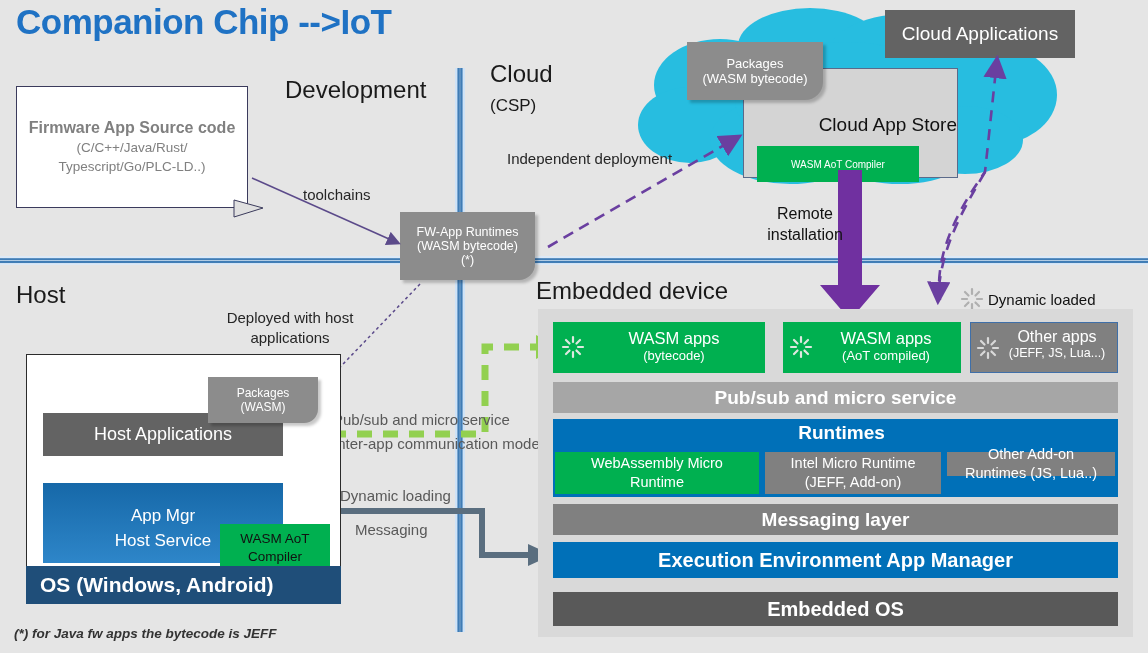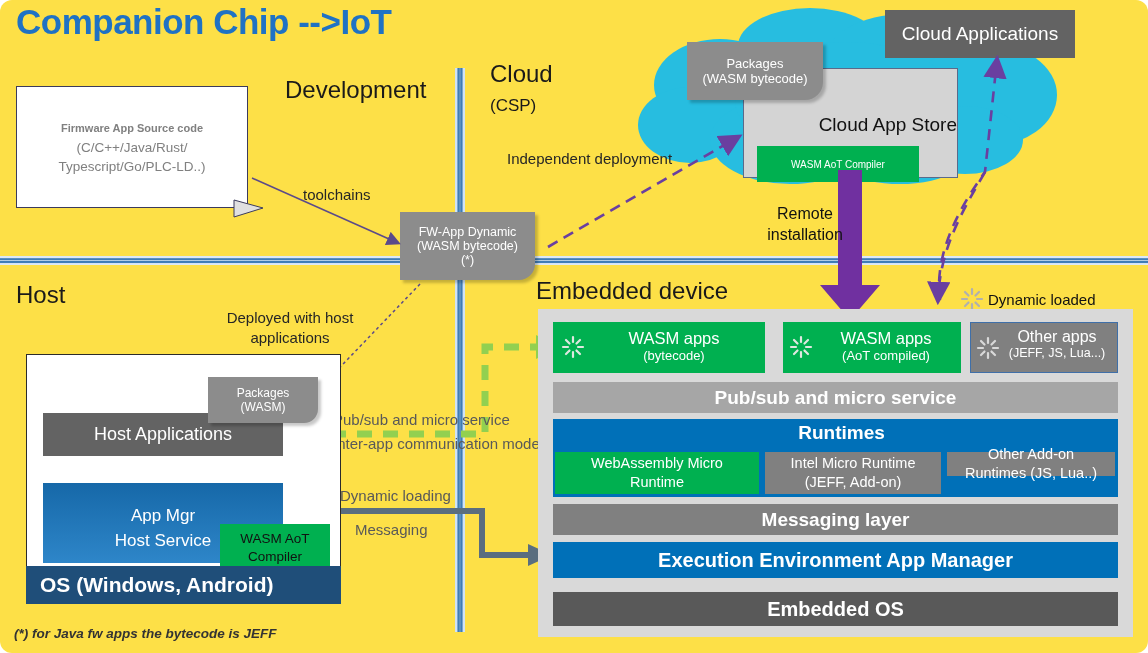--- a/index.html
+++ b/index.html
@@ -1,35 +1,35 @@
 <!DOCTYPE html>
 <html><head>
 <meta charset="utf-8">
 <style>
   html,body{margin:0;padding:0;background:#ffffff;}
   body{font-family:"Liberation Sans",sans-serif;}
-  #stage{position:relative;width:1148px;height:653px;overflow:hidden;background:#fde047;border-radius:12px;}
+  #stage{position:relative;width:1148px;height:653px;overflow:hidden;background:#e5e5e5;}
   .abs{position:absolute;box-sizing:border-box;}
   .ctr{display:flex;align-items:center;justify-content:center;text-align:center;}
   .col{flex-direction:column;}
 
   
   #title{left:16px;top:2px;font-size:35px;font-weight:bold;color:#1F72C4;letter-spacing:-0.5px;white-space:nowrap;}
 
   
   .sec-h{font-size:24px;color:#1a1a1a;white-space:nowrap;}
   .sec-s{font-size:17px;color:#1a1a1a;white-space:nowrap;}
 
   
   .vline{background:linear-gradient(to right,#cfe3f7 0%,#cfe3f7 18%,#3f7cb5 30%,#3f7cb5 44%,#eaf3fb 50%,#3f7cb5 56%,#3f7cb5 70%,#cfe3f7 82%,#cfe3f7 100%);}
   .hline{background:linear-gradient(to bottom,#dce9f7 0%,#dce9f7 18%,#3f7cb5 30%,#3f7cb5 46%,#eaf3fb 52%,#3f7cb5 58%,#3f7cb5 72%,#dce9f7 84%,#dce9f7 100%);}
 
   
   #srcbox{left:16px;top:86px;width:232px;height:122px;border:1px solid #3b3b5c;background:#fff;}
-  #srcbox .t1{font-size:11px;font-weight:bold;color:#808080;line-height:20px;}
+  #srcbox .t1{font-size:16px;font-weight:bold;color:#808080;line-height:20px;}
   #srcbox .t2{font-size:13.5px;color:#808080;line-height:19px;}
 
   
   .note{background:#8c8c8c;color:#fff;}
   .note.sh{box-shadow:3px 3px 3px rgba(0,0,0,.22);}
 
   .darkbox{background:#636363;color:#fff;}
   .appstore{background:#d4d4d4;border:1px solid #5b6a8a;color:#111;}
   .green{background:#00B050;color:#fff;}
   .greenk{background:#00B050;color:#111;}
@@ -96,21 +96,21 @@
     <div class="nosel" style="position:absolute;left:0;top:45px;width:100%;text-align:right;font-size:19px;color:#111;">Cloud App Store</div>
     <div class="abs ctr green nosel" style="left:13px;top:77px;width:162px;height:36px;font-size:10px;">WASM AoT Compiler</div>
   </div>
 
   <div class="abs note sh ctr col nosel" style="left:687px;top:42px;width:136px;height:58px;border-radius:0 0 18px 0;">
     <div style="font-size:13px;">Packages</div>
     <div style="font-size:13px;">(WASM bytecode)</div>
   </div>
 
   <div class="abs note sh ctr col nosel" style="left:400px;top:212px;width:135px;height:68px;border-radius:0 0 16px 0;">
-    <div style="font-size:12.5px;">FW-App Dynamic</div>
+    <div style="font-size:12.5px;">FW-App Runtimes</div>
     <div style="font-size:12.5px;">(WASM bytecode)</div>
     <div style="font-size:12.5px;">(*)</div>
   </div>
 
   <svg width="1148" height="653" style="pointer-events:none;">
     <defs>
       <marker id="mPurpleSolid" markerWidth="9" markerHeight="9" refX="7" refY="4.5" orient="auto">
         <path d="M0,0 L9,4.5 L0,9 z" fill="#5B4A8A"></path>
       </marker>
       <marker id="mPurpleDash" markerWidth="9" markerHeight="9" refX="7" refY="4.5" orient="auto">

